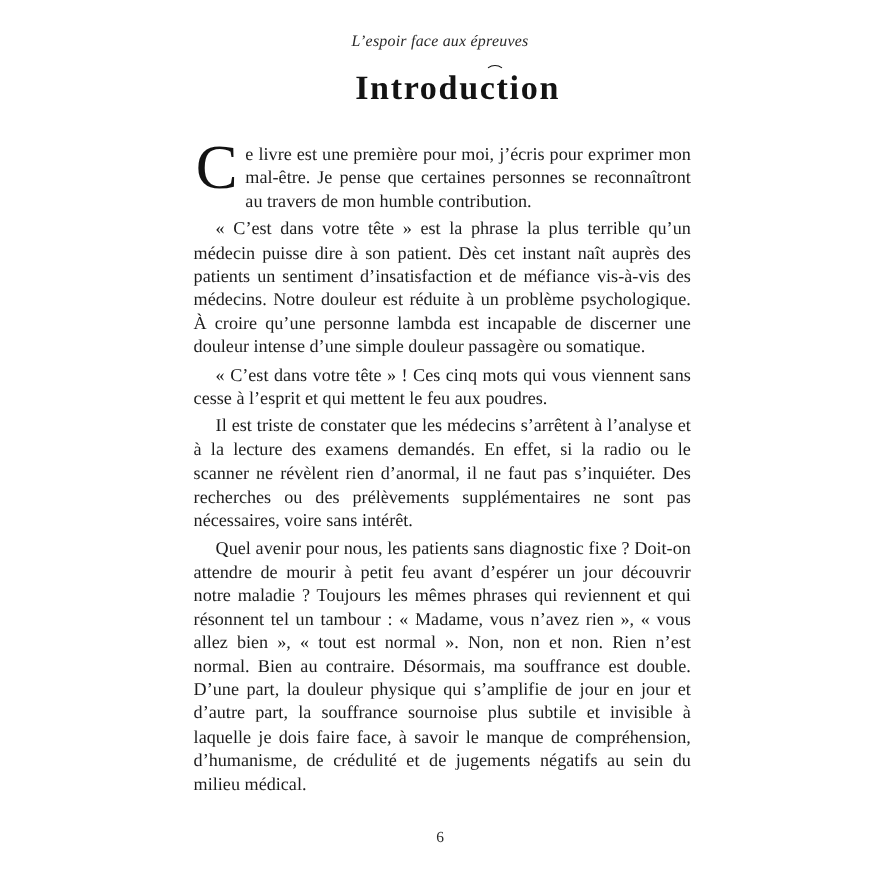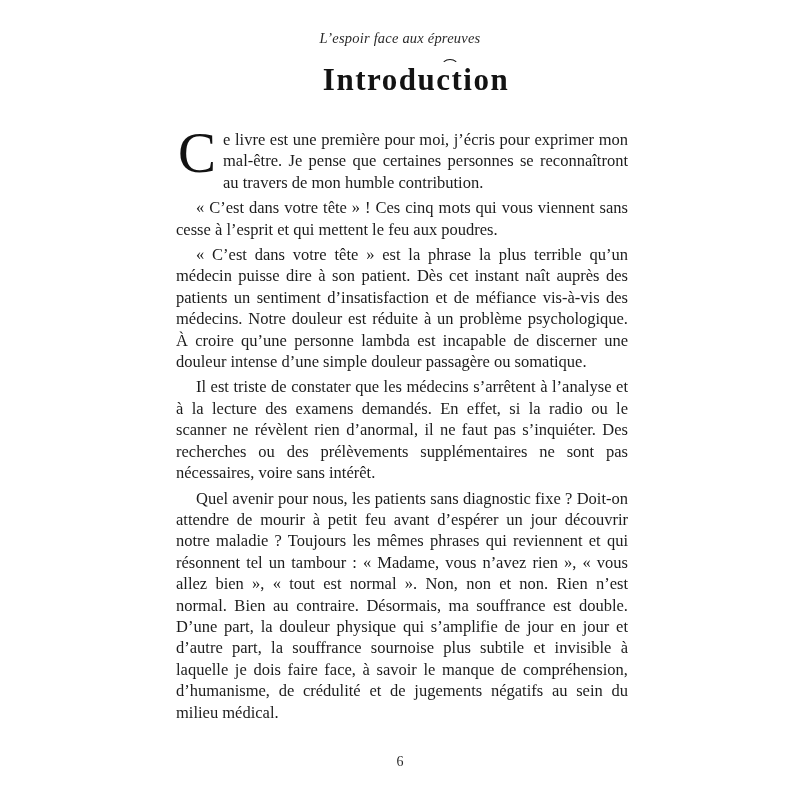--- a/index.html
+++ b/index.html
@@ -80,21 +80,21 @@
 <body>
 
 <div class="page">
 
   <div class="running-header">L’espoir face aux épreuves</div>
 
   <div class="chapter-title"><span>Introdu</span><span class="lig">ct</span><span>ion</span></div>
 
   <div class="body-text">
       <p class="has-dropcap"><span class="dropcap">C</span>e livre est une première pour moi, j’écris pour exprimer mon mal-être. Je pense que certaines personnes se reconnaîtront au travers de mon humble contribution.</p>
+      <p>« C’est dans votre tête » est la phrase la plus terrible qu’un médecin puisse dire à son patient. Dès cet instant naît auprès des patients un sentiment d’insatisfaction et de méfiance vis-à-vis des médecins. Notre douleur est réduite à un problème psychologique. À croire qu’une personne lambda est incapable de discerner une douleur intense d’une simple douleur passagère ou somatique.</p>
       <p>« C’est dans votre tête » ! Ces cinq mots qui vous viennent sans cesse à l’esprit et qui mettent le feu aux poudres.</p>
-      <p>« C’est dans votre tête » est la phrase la plus terrible qu’un médecin puisse dire à son patient. Dès cet instant naît auprès des patients un sentiment d’insatisfaction et de méfiance vis-à-vis des médecins. Notre douleur est réduite à un problème psychologique. À croire qu’une personne lambda est incapable de discerner une douleur intense d’une simple douleur passagère ou somatique.</p>
       <p>Il est triste de constater que les médecins s’arrêtent à l’analyse et à la lecture des examens demandés. En effet, si la radio ou le scanner ne révèlent rien d’anormal, il ne faut pas s’inquiéter. Des recherches ou des prélèvements supplémentaires ne sont pas nécessaires, voire sans intérêt.</p>
       <p>Quel avenir pour nous, les patients sans diagnostic fixe ? Doit-on attendre de mourir à petit feu avant d’espérer un jour découvrir notre maladie ? Toujours les mêmes phrases qui reviennent et qui résonnent tel un tambour : « Madame, vous n’avez rien », « vous allez bien », « tout est normal ». Non, non et non.  Rien n’est normal. Bien au contraire. Désormais, ma souffrance est double. D’une part, la douleur physique qui s’amplifie de jour en jour et d’autre part, la souffrance sournoise plus subtile et invisible à laquelle je dois faire face, à savoir le manque de compréhension, d’humanisme, de crédulité et de jugements négatifs au sein du milieu médical.</p>
     </div>
 
   <div class="page-number">6</div>
 
 </div>
 
 </body></html>

